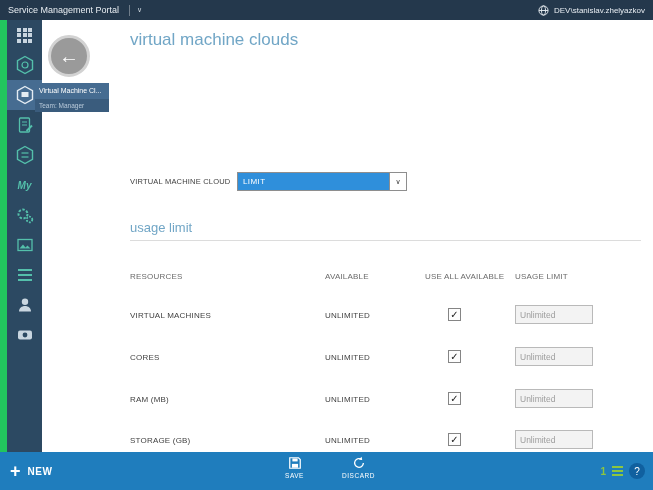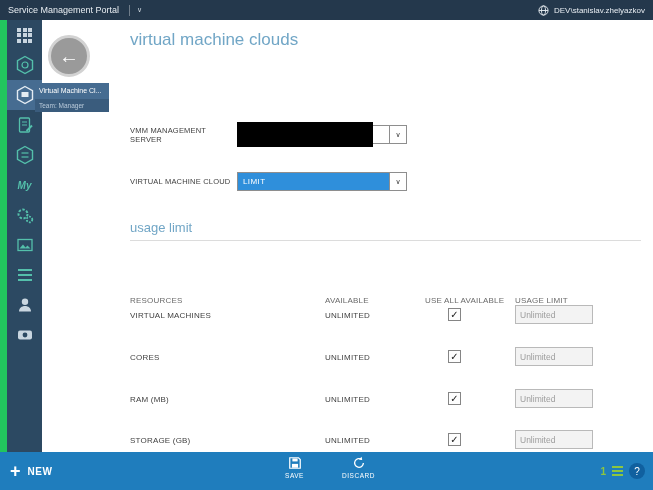--- a/index.html
+++ b/index.html
@@ -49,21 +49,21 @@
               display:flex; cursor:pointer; }
   .dd-value { flex:1; position:relative; }
   .redacted { position:absolute; left:-1px; top:-4px; bottom:-4px; right:16px; background:#000; }
   .gold { background:#2f8fdb; color:#fff; font-size:8px; display:flex; align-items:center;
           padding-left:5px; letter-spacing:.4px; }
   .dd-arrow { width:17px; border-left:1px solid #8e8e8e; display:flex; align-items:center;
               justify-content:center; font-size:7px; color:#333; background:#fff; }
 
   
   .u-header, .u-row { position:absolute; left:0; right:0; height:20px; }
-  .u-header { top:250px;margin-top:24px; }
+  .u-header { top:250px; }
   .r0 { top:285px; } .r1 { top:327px; } .r2 { top:369px; } .r3 { top:410px; }
   .cell { position:absolute; font-size:8px; color:#3f3f3f; letter-spacing:.2px; }
   .u-header .cell { color:#6a6a6a; top:2px; }
   .u-row .cell.txt { top:50%; transform:translateY(-50%); }
   .c1 { left:95px; } .c2 { left:290px; } .c3 { left:390px; } .c4 { left:480px; }
   .cbox-pos { left:413px; top:3px; }
   .checkbox { display:block; width:13px; height:13px; border:1px solid #858585; background:#fdfdfd; cursor:pointer; }
   .checkbox i { display:block; font-style:normal; font-size:10px; line-height:11px; text-align:center; color:#1a1a1a; }
   .limit-input { position:absolute; left:480px; top:0; width:78px; height:19px; border:1px solid #b9b9b9;
                  background:#f3f3f3; color:#9d9d9d; font-size:8.5px; padding:0 4px;
@@ -186,29 +186,20 @@
     <div class="flyout-sub">Team: Manager</div>
   </div>
 
   <div class="content">
     <div class="back-btn">
       <span>←</span>
     </div>
     <h1 class="page-title">virtual machine clouds</h1>
 
 
-    <div class="field-row fr-1">
-      <span class="f-label">VMM MANAGEMENT SERVER</span>
-      <div class="dropdown">
-        <div class="dd-value">
-          <div class="redacted"></div>
-        </div>
-        <div class="dd-arrow">∨</div>
-      </div>
-    </div>
 
     <div class="field-row fr-2">
       <span class="f-label">VIRTUAL MACHINE CLOUD</span>
       <div class="dropdown">
         <div class="dd-value gold">LIMIT</div>
         <div class="dd-arrow">∨</div>
       </div>
     </div>
 
     <div class="section-head sec-usage">usage limit</div>

